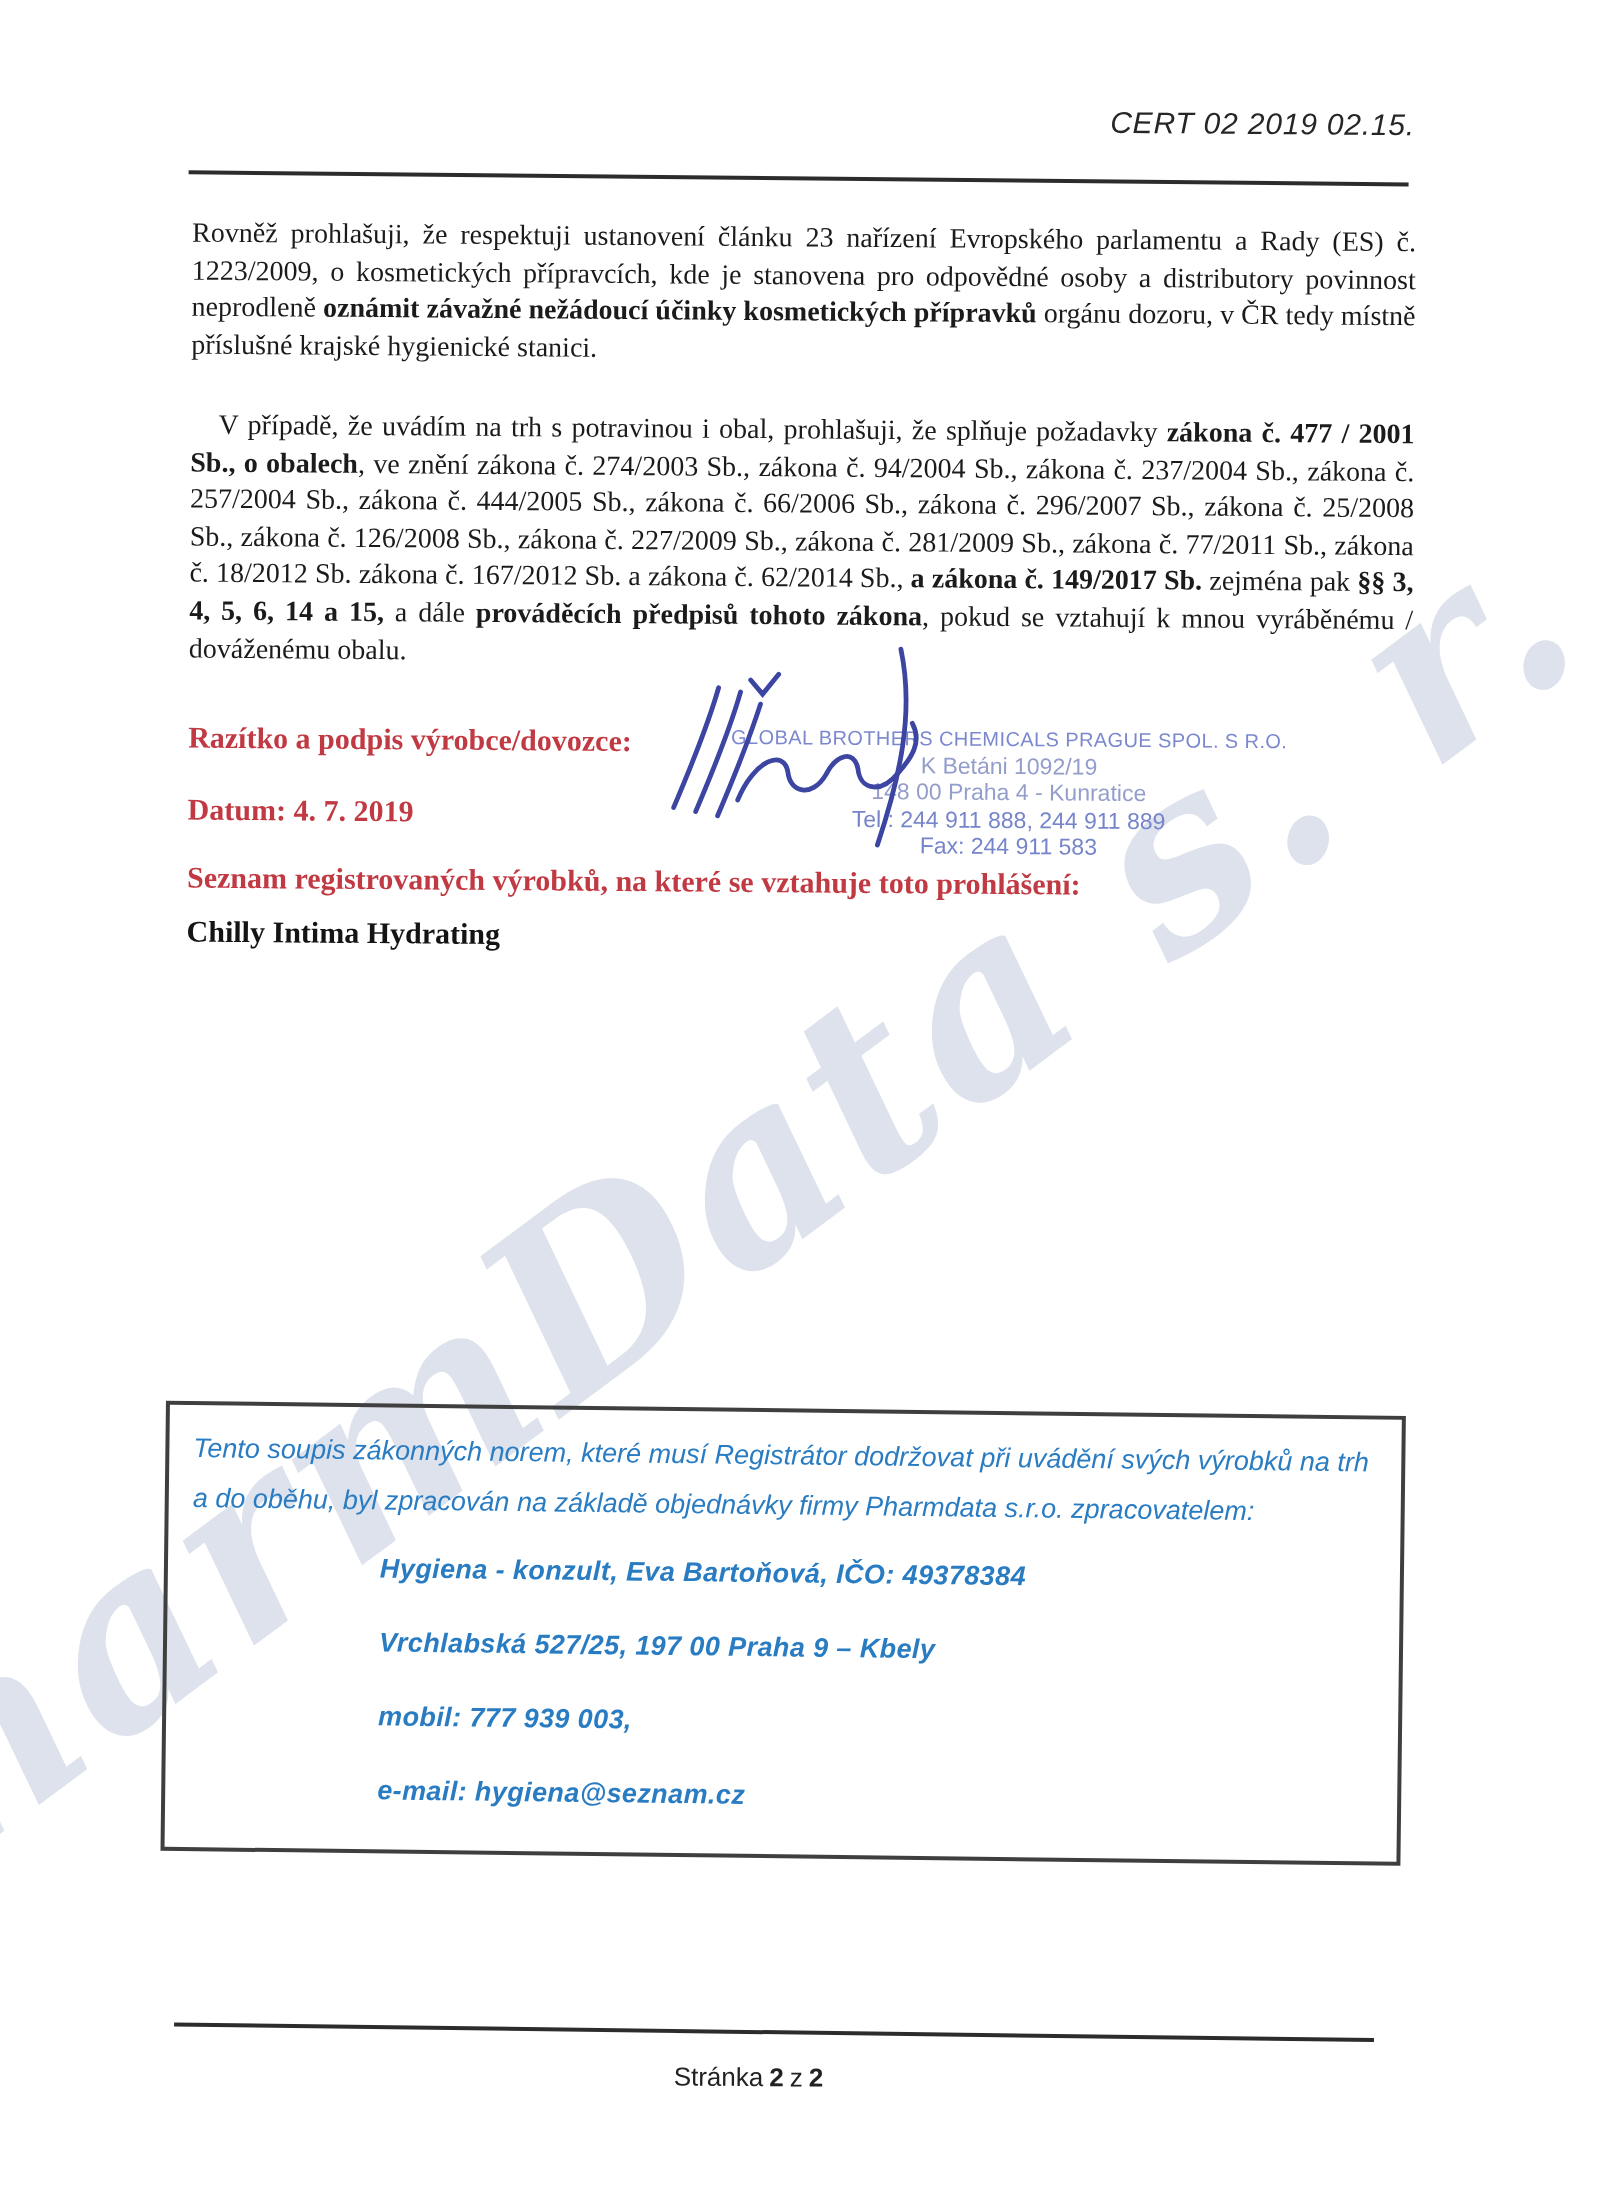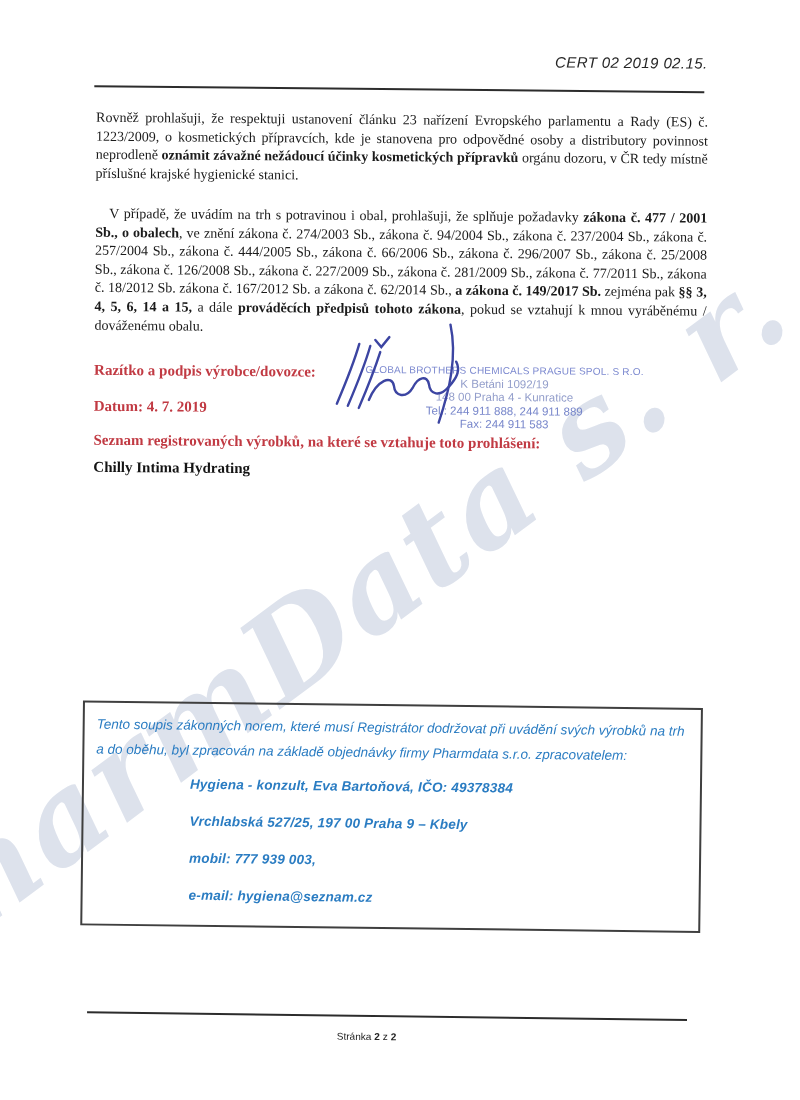--- a/index.html
+++ b/index.html
@@ -84,21 +84,21 @@
   .legal-box .detail{
     margin:0 0 14px 94px;
     font-size:13.5px;line-height:23px;
     font-weight:bold;letter-spacing:0.2px;
   }
   .legal-box .detail:last-child{margin-bottom:2px;}
 
   .footer-text{
     left:345px;top:1029px;
     font-family:"Liberation Sans", sans-serif;
-    font-size:10px;color:#222222;
+    font-size:13px;color:#222222;
   }
   .footer-text .num{font-weight:bold;}
   .footer-text span{margin-right:3px;}
 </style>
 </head>
 <body>
 
 <div class="scan">
 
   <div class="watermark">PharmData s. r. o.</div>

